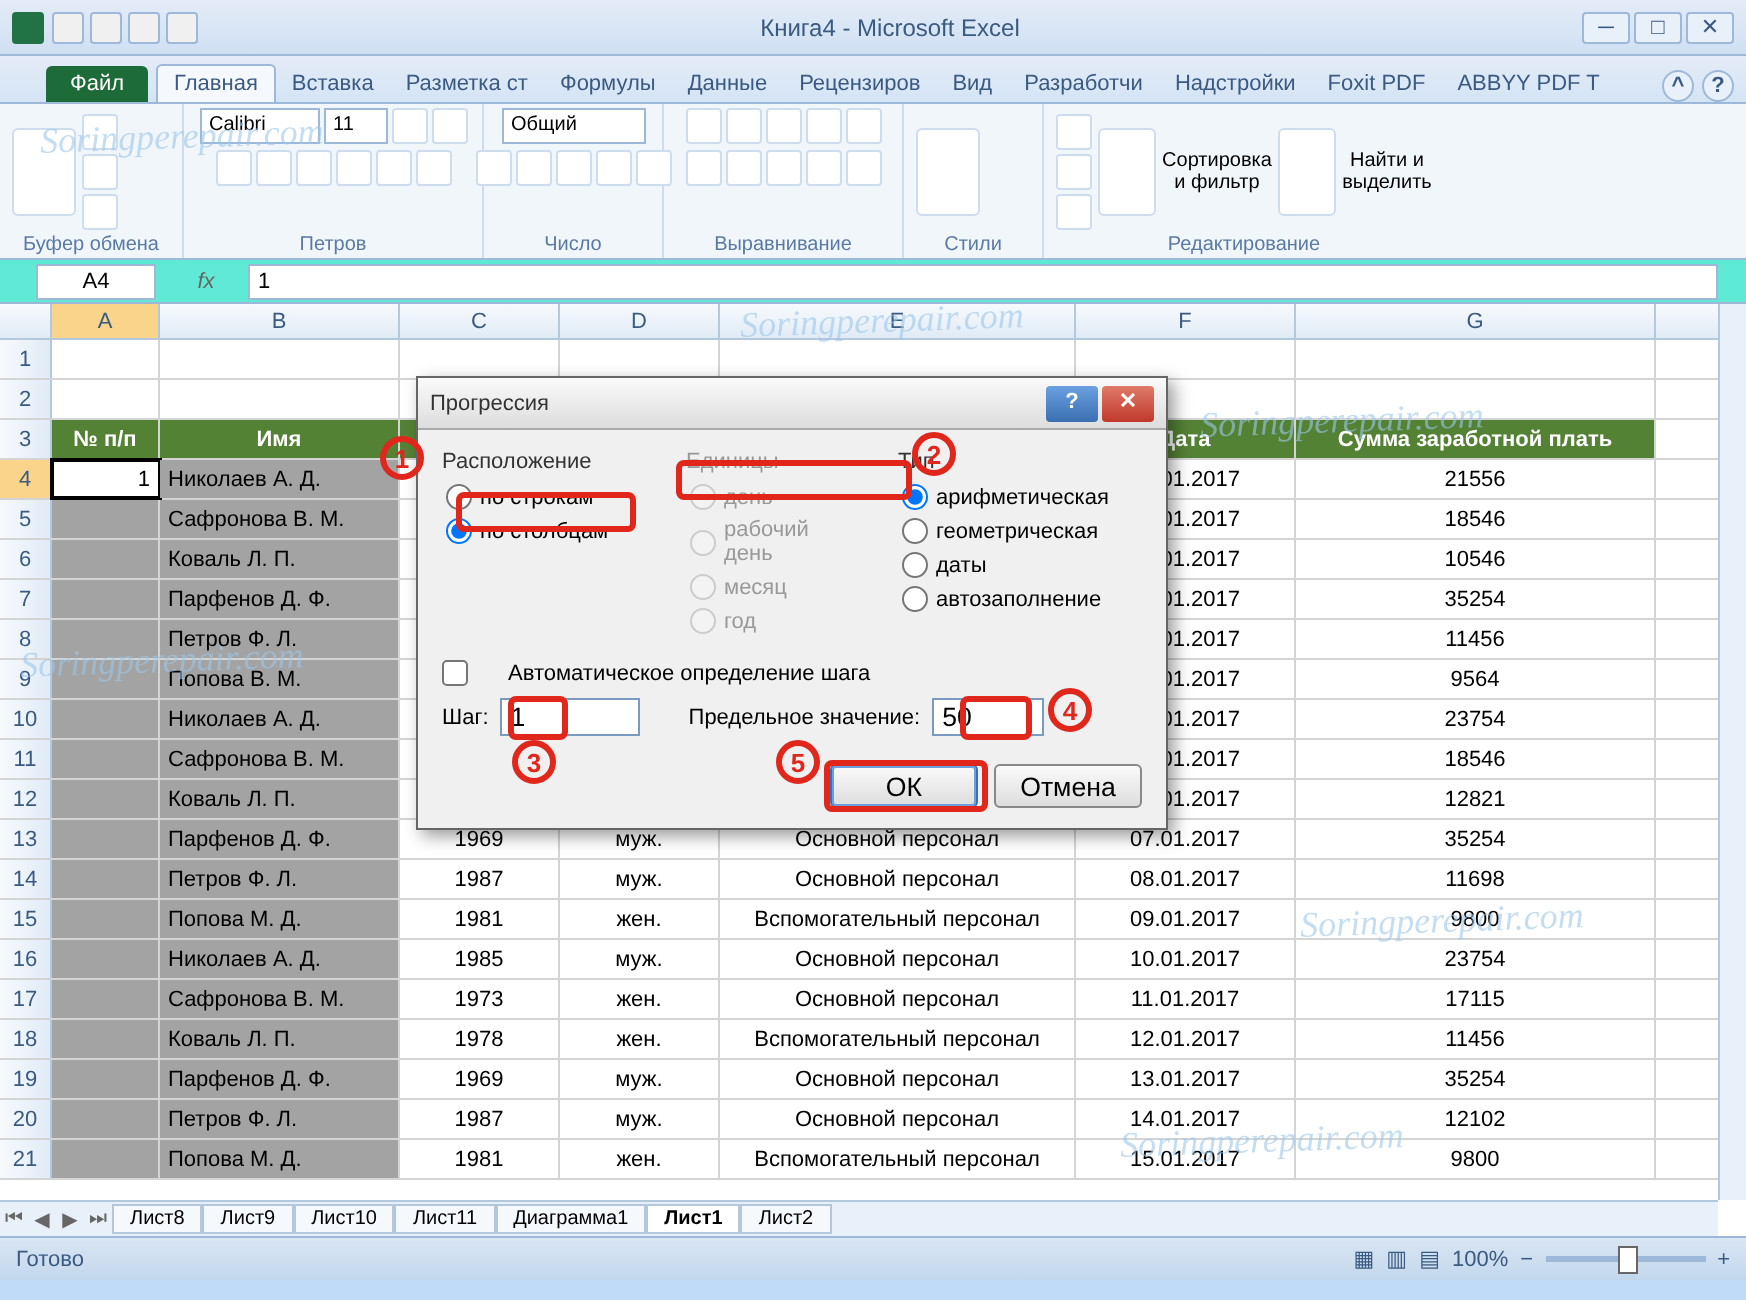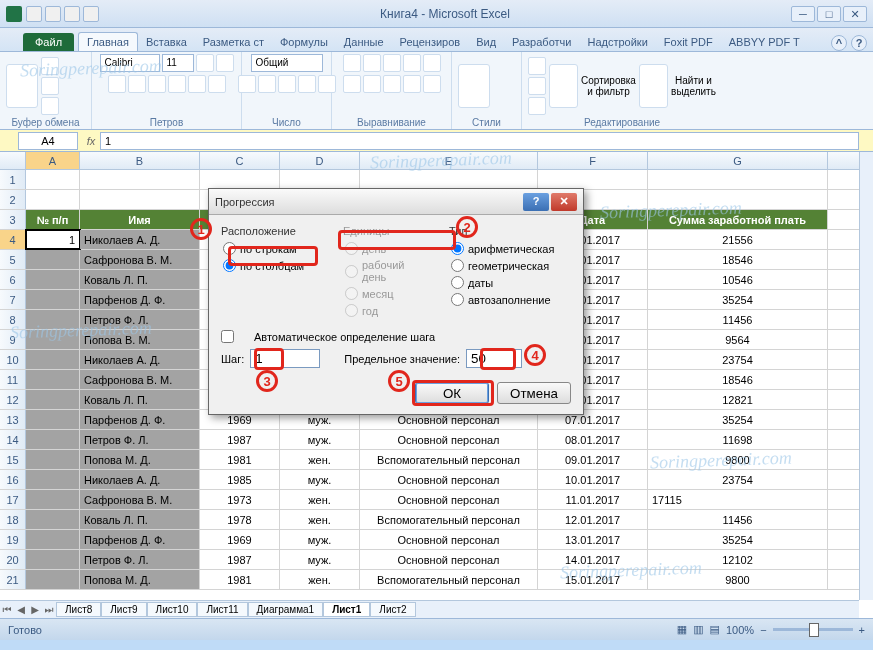--- a/index.html
+++ b/index.html
@@ -27,21 +27,21 @@
 .group { border-right:1px solid #cdddee; padding:2px 6px 0 6px; display:flex; flex-direction:column; }
 .group .gbody { flex:1; display:flex; align-items:center; gap:3px; }
 .group .glabel { text-align:center; color:#5a7aa3; font-size:10px; padding-bottom:1px; }
 .bigbtn { width:32px; height:44px; background:#fff; border:1px solid #cdddee; border-radius:3px; }
 .smbtn { width:18px; height:18px; background:#fff; border:1px solid #cdddee; border-radius:2px; }
 .fontcombo { width:60px; height:18px; border:1px solid #9db8d9; background:#fff; padding:0 4px; font-size:10px; line-height:16px; }
 .btncol { display:flex; flex-direction:column; gap:2px; }
 .btnrow { display:flex; gap:2px; }
 
 
-.fbar { height:22px; background:#fef9c3; border-bottom:1px solid #9db8d9; display:flex; align-items:center; }
+.fbar { height:22px; background:#5eead4; border-bottom:1px solid #9db8d9; display:flex; align-items:center;gap:12px; }
 .namebox { width:60px; height:18px; margin:0 4px 0 18px; border:1px solid #9db8d9; background:#fff; text-align:center; line-height:16px; }
 .fbar .fx { width:18px; text-align:center; color:#666; font-style:italic; }
 .fbar .finput { flex:1; height:18px; border:1px solid #9db8d9; background:#fff; padding:0 4px; line-height:16px; margin-right:14px; }
 
 
 .gridwrap { position:relative; height:466px; background:#fff; overflow:hidden; }
 .colheads { display:flex; height:18px; background:linear-gradient(#f7fafd,#e0ebf6); border-bottom:1px solid #b3c7dd; position:absolute; top:0; left:0; right:14px; }
 .rowheadcol { width:26px; border-right:1px solid #b3c7dd; background:linear-gradient(#f7fafd,#e0ebf6); }
 .colhead { border-right:1px solid #b3c7dd; text-align:center; line-height:18px; color:#3b5a82; }
 .colhead.active { background:#f9d48a; }
@@ -400,21 +400,21 @@
   <div class="cell cG" style="text-align:center">23754</div>
       </div>
       <div class="row">
         <div class="rowhead">17</div>
   <div class="cell cA greencell" style="text-align:right"></div>
   <div class="cell cB greencell">Сафронова В. М.</div>
   <div class="cell cC" style="text-align:center">1973</div>
   <div class="cell cD" style="text-align:center">жен.</div>
   <div class="cell cE" style="text-align:center">Основной персонал</div>
   <div class="cell cF" style="text-align:center">11.01.2017</div>
-  <div class="cell cG" style="text-align:left">17115</div>
+  <div class="cell cG" style="text-align:center">17115</div>
       </div>
       <div class="row">
         <div class="rowhead">18</div>
   <div class="cell cA greencell" style="text-align:right"></div>
   <div class="cell cB greencell">Коваль Л. П.</div>
   <div class="cell cC" style="text-align:center">1978</div>
   <div class="cell cD" style="text-align:center">жен.</div>
   <div class="cell cE" style="text-align:center">Вспомогательный персонал</div>
   <div class="cell cF" style="text-align:center">12.01.2017</div>
   <div class="cell cG" style="text-align:center">11456</div>

